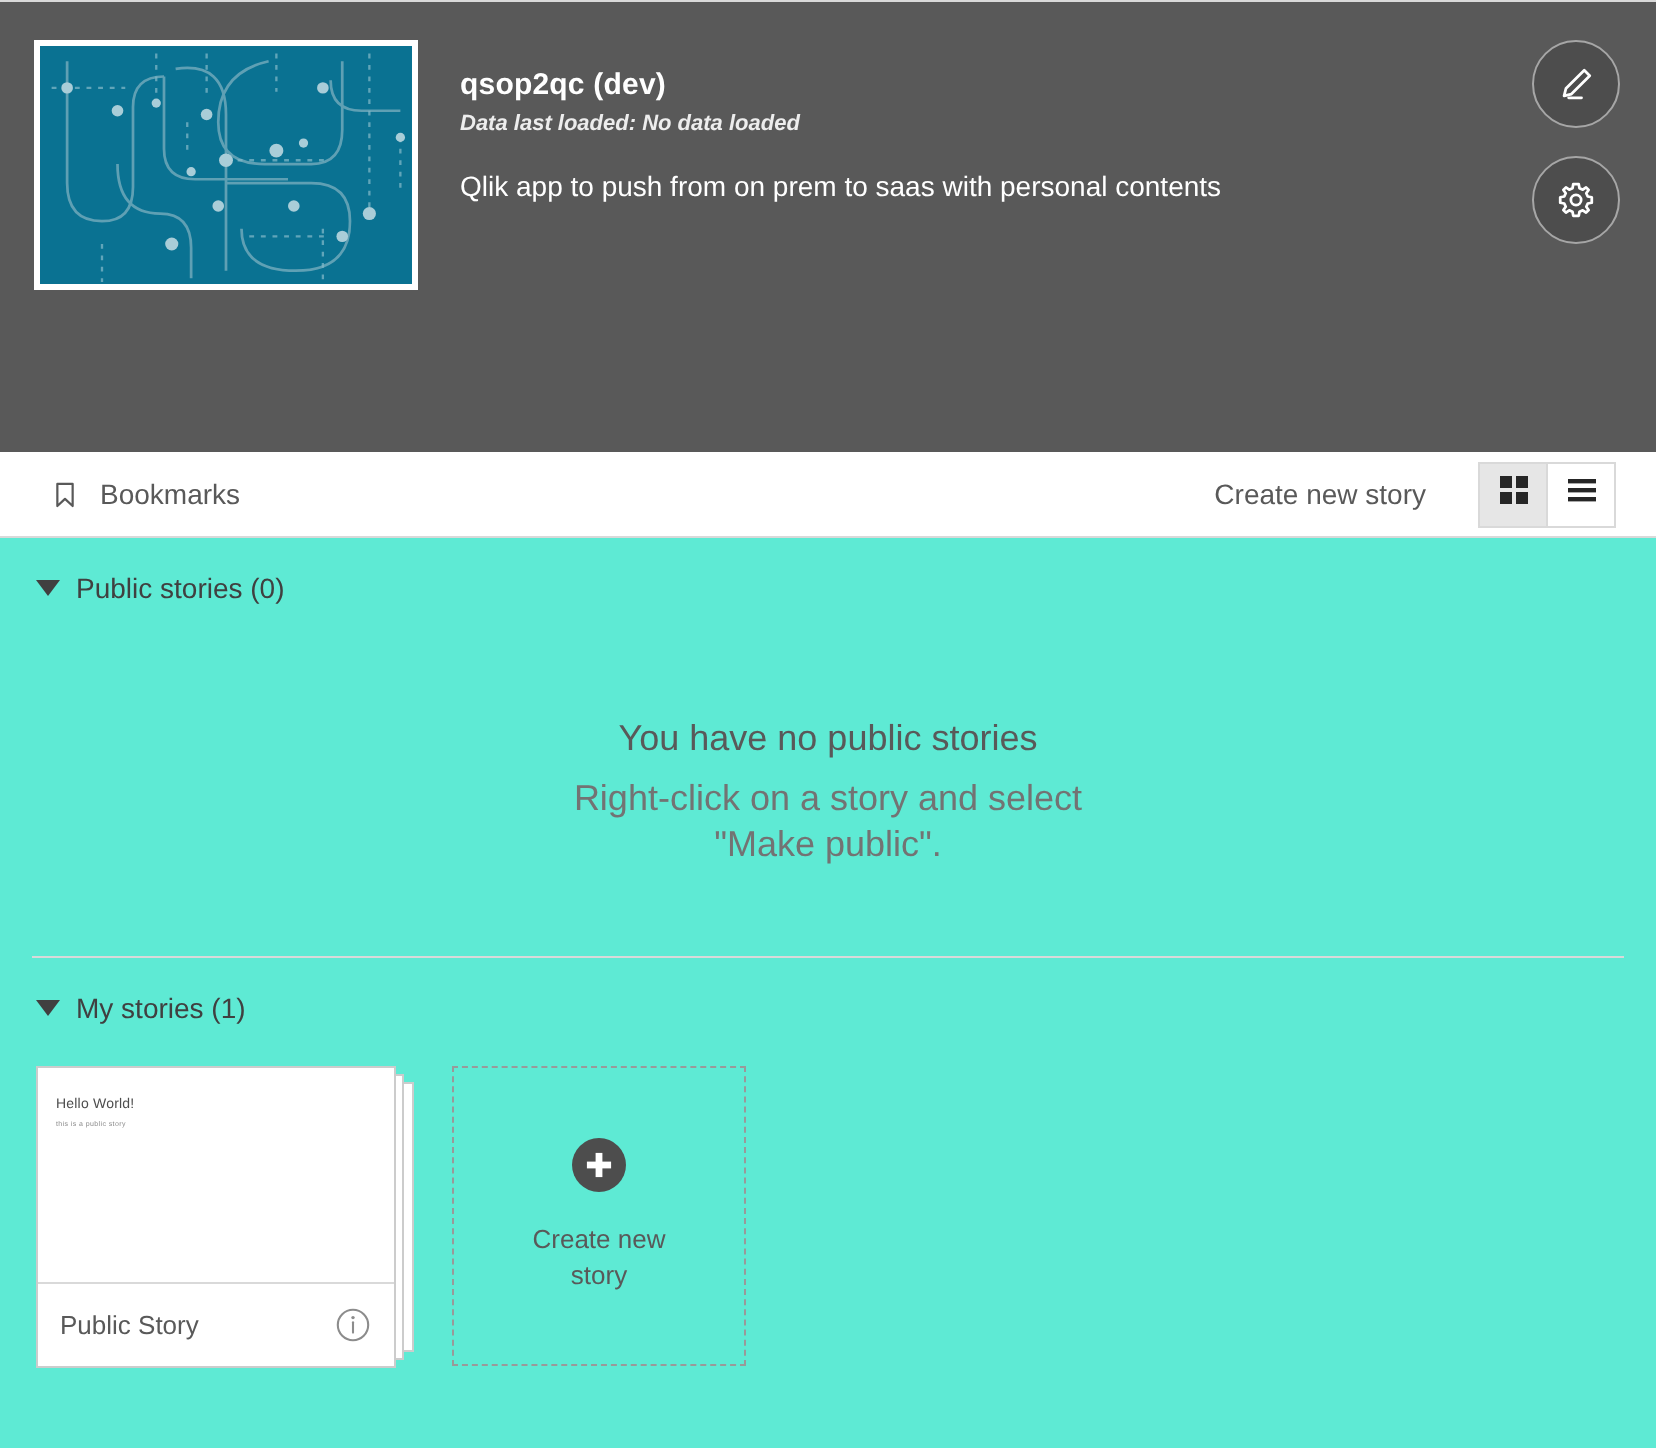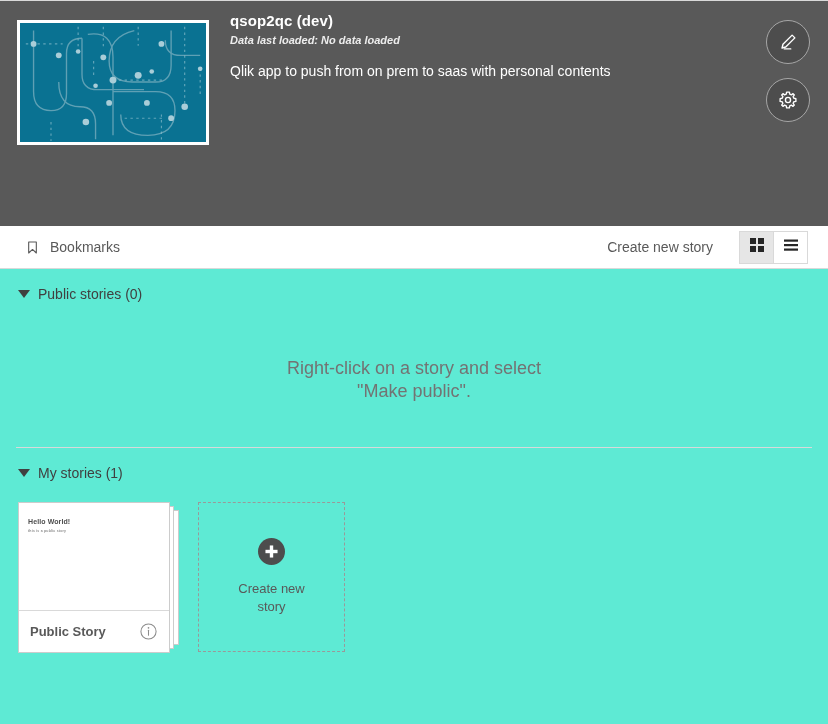--- a/index.html
+++ b/index.html
@@ -32,21 +32,21 @@
     background: #0a7292;
     border: 3px solid #ffffff;
     box-sizing: border-box;
     overflow: hidden;
   }
   .app-thumb svg { display: block; width: 100%; height: 100%; }
 
   .app-meta {
     position: absolute;
     left: 230px;
-    top: 10px;
+    top: 32px;
     right: 80px;
   }
   .app-title {
     font-size: 15px;
     font-weight: bold;
     color: #ffffff;
     line-height: 20px;
     letter-spacing: 0.1px;
   }
   .app-subtitle {
@@ -193,23 +193,22 @@
   .cards {
     display: flex;
     align-items: flex-start;
     gap: 28px;
     padding: 21px 0 0 18px;
   }
 
   
   .story-card {
     position: relative;
-    width: 152px;
-    cursor: pointer;
-    font-weight: bold;
+    width: 180px;
+    cursor: pointer;
   }
   .stack {
     position: absolute;
     top: 4px;
     bottom: 4px;
     width: 8px;
     background: #ffffff;
     border: 1px solid #cccccc;
     box-sizing: border-box;
   }
@@ -408,20 +407,21 @@
 </div>
 
 <div class="content">
 
   <div class="section-head">
     <span class="caret"></span>
     <span>Public stories (0)</span>
   </div>
 
   <div class="empty-block">
+    <div class="empty-title">You have no public stories</div>
     <div class="empty-sub">Right-click on a story and select "Make public".</div>
   </div>
 
   <div class="divider"></div>
 
   <div class="section-head">
     <span class="caret"></span>
     <span>My stories (1)</span>
   </div>
 

